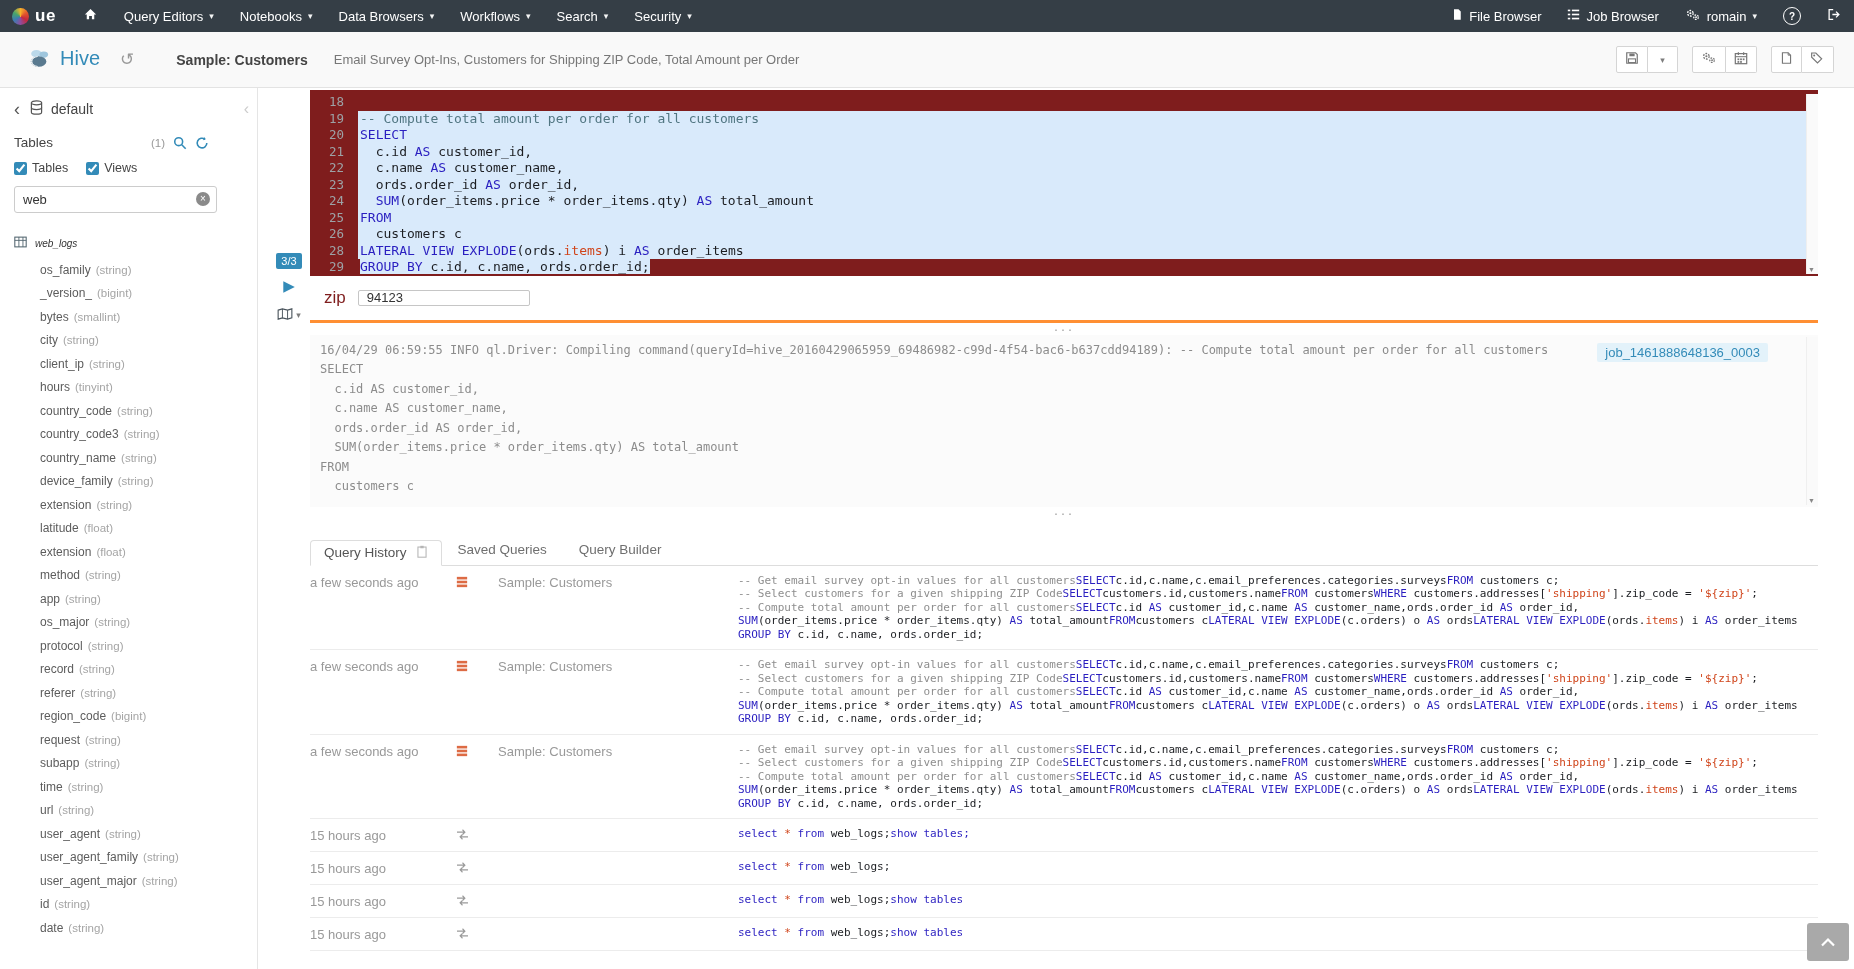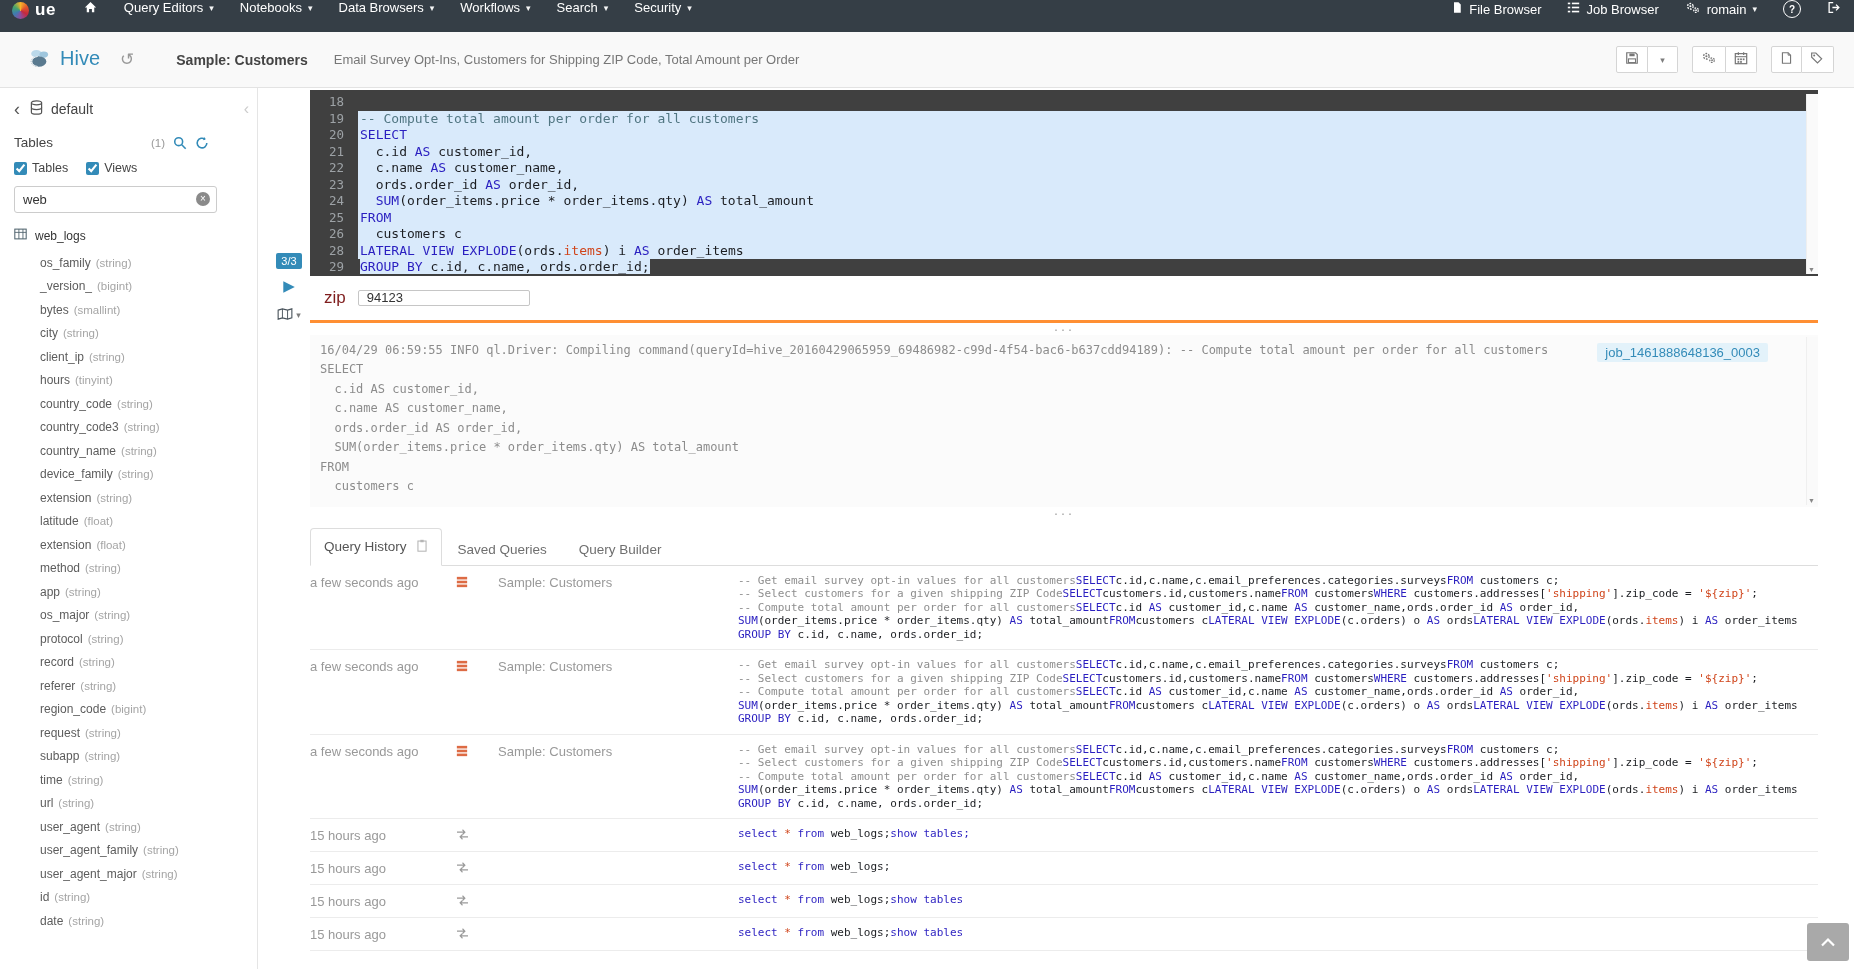--- a/index.html
+++ b/index.html
@@ -1,20 +1,20 @@
 <!DOCTYPE html>
 <html><head>
 <meta charset="utf-8">
 <style>
   html,body{margin:0;padding:0;}
   body{width:1854px;height:969px;overflow:hidden;position:relative;background:#fff;
        font-family:"Liberation Sans",sans-serif;color:#333;}
   a{text-decoration:none;color:inherit;}
   
-  .topnav{height:32px;background:#353e46;display:flex;align-items:flex-start;color:#fff;font-size:13px;}
+  .topnav{height:32px;background:#353e46;display:flex;align-items:center;color:#fff;font-size:13px;}
   .brand{display:flex;align-items:center;gap:6px;padding:0 14px 0 12px;cursor:pointer;}
   .hue-logo-icon{width:17px;height:17px;border-radius:50%;
     background:conic-gradient(#f7b32b,#e2562c,#c5283d,#8e4d9e,#3e7cb1,#48a56a,#f7b32b);}
   .brand-text{font-size:17px;font-weight:bold;letter-spacing:.5px;}
   .nav-item{display:flex;align-items:center;gap:6px;padding:0 13px;cursor:pointer;white-space:nowrap;}
   .nav-menus{display:flex;}
   .caret{font-size:9px;opacity:.95;}
   .caret.dark{color:#777;}
   .nav-right{margin-left:auto;display:flex;}
   .help-circle{width:16px;height:16px;border:1.5px solid #fff;border-radius:50%;font-size:10px;
@@ -49,34 +49,34 @@
   .tables-count{color:#999;font-size:11.5px;}
   .ic{cursor:pointer;display:flex;align-items:center;}
   .filter-row{display:flex;gap:18px;margin-top:11px;font-size:12.5px;color:#444;}
   .filter-row label{display:flex;align-items:center;gap:5px;cursor:pointer;}
   input[type=checkbox]{accent-color:#338bb8;width:13px;height:13px;margin:0;}
   .search-wrap{position:relative;margin-top:11px;margin-right:28px;}
   .table-search{width:100%;box-sizing:border-box;height:27px;border:1px solid #ccc;border-radius:3px;
     padding:0 26px 0 8px;font-size:13px;color:#333;font-family:inherit;outline:none;}
   .clear-btn{position:absolute;right:7px;top:6px;width:14px;height:14px;background:#8a8a8a;color:#fff;
     border-radius:50%;font-size:10px;line-height:14px;text-align:center;cursor:pointer;}
-  .table-row{display:flex;align-items:center;gap:8px;margin-top:15px;font-size:12px;color:#333;cursor:pointer;}
+  .table-row{display:flex;align-items:center;gap:8px;margin-top:23px;font-size:10px;color:#333;cursor:pointer;font-style:italic;}
   .columns{margin-top:8px;}
   .col-row{height:23.5px;display:flex;align-items:center;padding-left:26px;font-size:12px;cursor:pointer;white-space:nowrap;}
   .col-name{color:#5c5c5c;}
   .col-type{color:#a5a5a5;margin-left:5px;font-size:11.5px;}
   
   .main{flex:1;position:relative;padding:2px 36px 0 52px;box-sizing:border-box;overflow:hidden;}
   .action-rail{position:absolute;left:12px;top:165px;width:38px;display:flex;flex-direction:column;
     align-items:center;gap:9px;}
   .stmt-badge{background:#338bb8;color:#fff;font-size:11px;padding:2px 5px;border-radius:2px;}
   .play{color:#338bb8;font-size:15px;cursor:pointer;line-height:1;}
   .vars-toggle{display:flex;align-items:center;gap:3px;cursor:pointer;margin-top:4px;}
   
-  .editor{position:relative;background:#404040;padding-top:4px;}
+  .editor{position:relative;background:#7f1d1d;padding-top:4px;}
   .code-line{display:flex;height:16.5px;line-height:16.5px;white-space:pre;
     font-family:"DejaVu Sans Mono","Liberation Mono",monospace;font-size:13px;}
   .ln{width:34px;text-align:right;padding-right:14px;color:#9da2a6;font-size:12.5px;flex:none;}
   .lc{flex:1;padding-left:2px;}
   .lc.sel{background:#d9eafb;}
   .sel-text{background:#d9eafb;}
   .tk-k{color:#2a1fc0;}
   .tk-p{color:#1c1e22;}
   .tk-o{color:#d0451b;}
   .editor .tk-c{color:#517682;}
@@ -95,21 +95,21 @@
   .log{position:relative;height:172px;background:#fbfbfb;padding:6px 150px 0 10px;box-sizing:border-box;overflow:hidden;}
   .log-line{font-family:"DejaVu Sans Mono","Liberation Mono",monospace;font-size:12px;line-height:19.5px;
     color:#8c8c8c;white-space:pre;}
   .job-link{position:absolute;top:8px;right:50px;color:#338bb8;font-size:13px;background:#e3f2fa;
     padding:2px 8px;border-radius:2px;cursor:pointer;}
   .log .vscroll{top:2px;}
   
   .tabs-bar{margin-top:10px;border-bottom:1px solid #ddd;display:flex;align-items:flex-end;height:36px;}
   .tab{font-size:13.5px;color:#6f6f6f;padding:8px 16px;cursor:pointer;}
   .tab.active{display:flex;align-items:center;gap:9px;background:#fff;border:1px solid #ddd;
-    border-bottom:1px solid #fff;border-radius:4px 4px 0 0;margin-bottom:-1px;color:#555;padding:10px 13px;text-align:center;}
+    border-bottom:1px solid #fff;border-radius:4px 4px 0 0;margin-bottom:-1px;color:#555;padding:4px 13px;text-align:center;}
   
   .h-row{display:flex;border-bottom:1px solid #ececec;padding:8px 0;cursor:pointer;}
   .h-time{width:146px;flex:none;color:#999;font-size:13px;padding-top:1px;}
   .h-icon{width:42px;flex:none;display:flex;padding-top:2px;}
   .h-name{width:240px;flex:none;color:#999;font-size:13px;padding-top:1px;}
   .h-sql{flex:1;font-family:"DejaVu Sans Mono","Liberation Mono",monospace;font-size:11px;
     line-height:13.5px;color:#20242a;}
   
   .scroll-top{position:absolute;right:5px;bottom:8px;width:42px;height:38px;background:#a9a9a9;
     border:none;border-radius:3px;cursor:pointer;display:flex;align-items:center;justify-content:center;}

